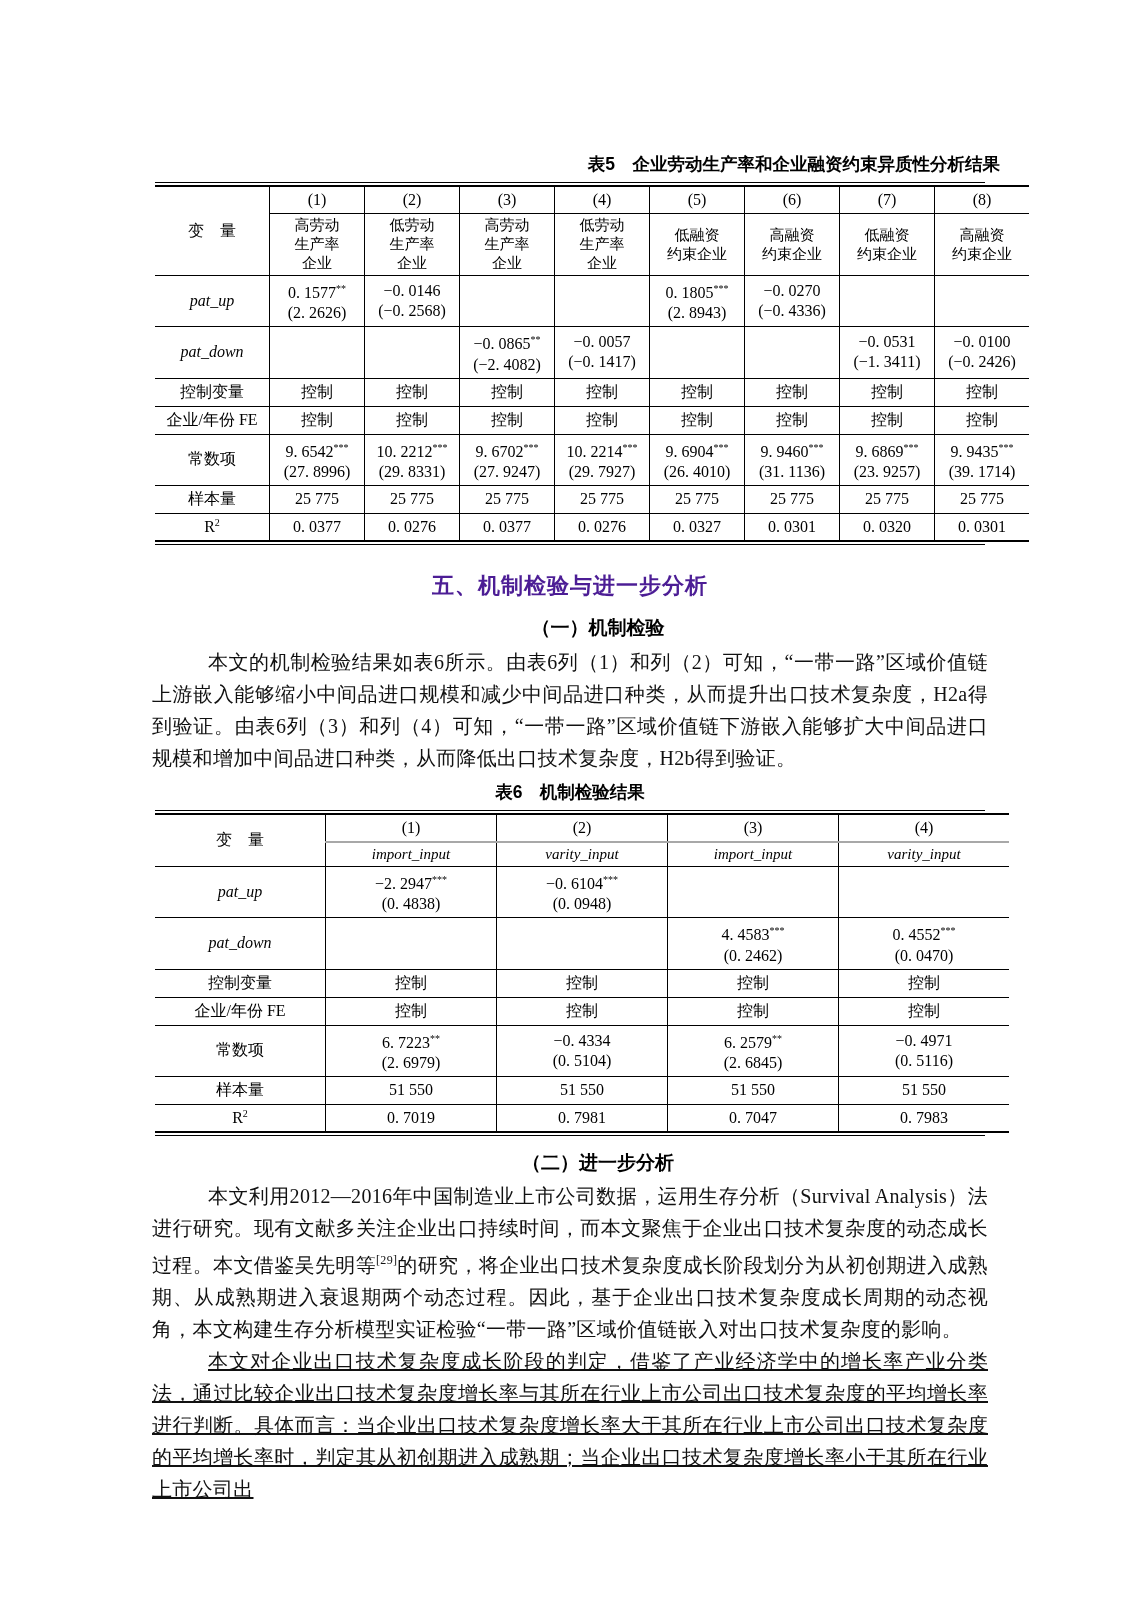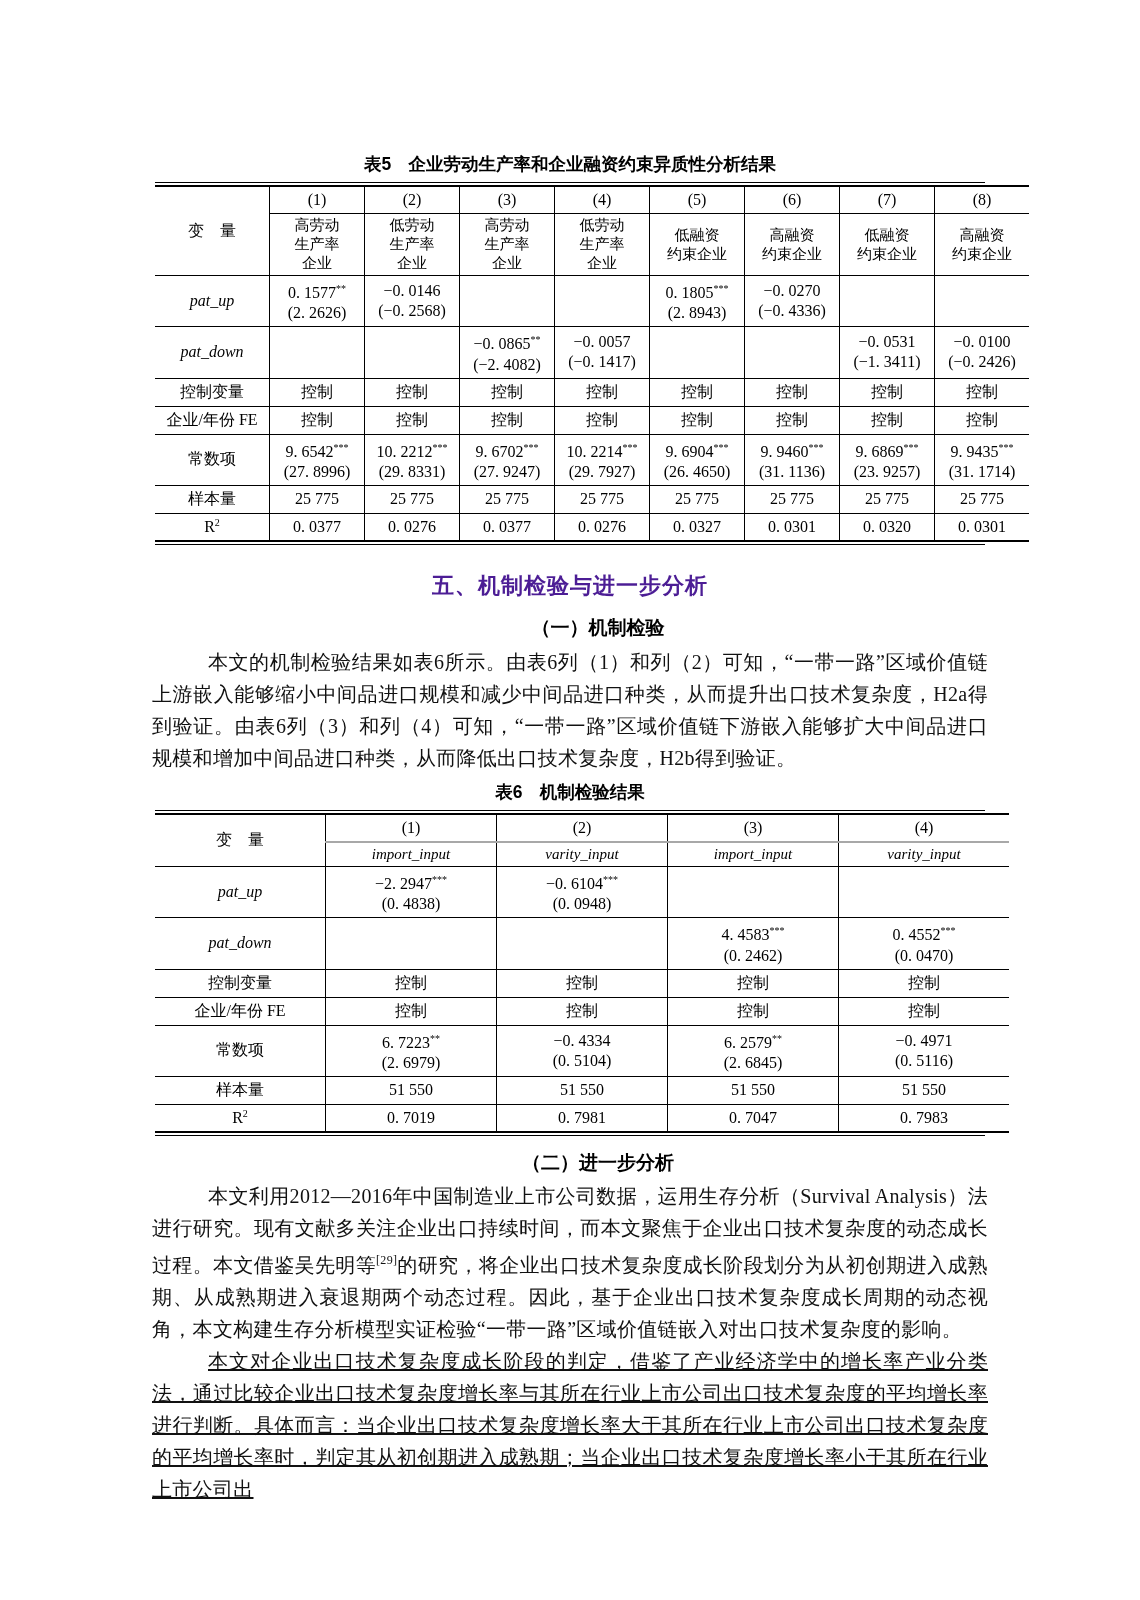--- a/index.html
+++ b/index.html
@@ -10,21 +10,21 @@
   }
   .page{padding:142px 140px 0;}
   .running-head{
     font-style:italic;font-size:17px;letter-spacing:1.5px;
     padding:0 16px 12px 18px;border-bottom:1px solid #3a3a3a;
   }
   .tbl-title{
     text-align:center;font-family:"Liberation Sans",sans-serif;
     font-weight:bold;font-size:17.5px;color:#000;
   }
-  #t5-title{margin:10px 0 6px;}
+  #t5-title{margin:10px 0 6px;text-align:right;}
   #t6-title{margin:6px 0 6px;}
   .tbl-frame{
     width:830px;margin:0 auto;
     border-top:1px solid #000;border-bottom:1px solid #000;
     padding:2px 0;
   }
   table.rt{
     border-collapse:collapse;table-layout:fixed;width:100%;
     border-top:2px solid #000;border-bottom:2px solid #000;
     font-size:16px;color:#000;
@@ -218,33 +218,33 @@
             <td>
               <div class="cv">9. 6702<sup>***</sup></div>
               <div class="cp">(27. 9247)</div>
             </td>
             <td>
               <div class="cv">10. 2214<sup>***</sup></div>
               <div class="cp">(29. 7927)</div>
             </td>
             <td>
               <div class="cv">9. 6904<sup>***</sup></div>
-              <div class="cp">(26. 4650)</div>
+              <div class="cp">(26. 4010)</div>
             </td>
             <td>
               <div class="cv">9. 9460<sup>***</sup></div>
               <div class="cp">(31. 1136)</div>
             </td>
             <td>
               <div class="cv">9. 6869<sup>***</sup></div>
               <div class="cp">(23. 9257)</div>
             </td>
             <td class="no-right">
               <div class="cv">9. 9435<sup>***</sup></div>
-              <div class="cp">(31. 1714)</div>
+              <div class="cp">(39. 1714)</div>
             </td>
           </tr>
           <tr>
             <td class="rowlab no-left">样本量</td>
             <td>
               <div class="cv">25 775</div>
             </td>
             <td>
               <div class="cv">25 775</div>
             </td>

